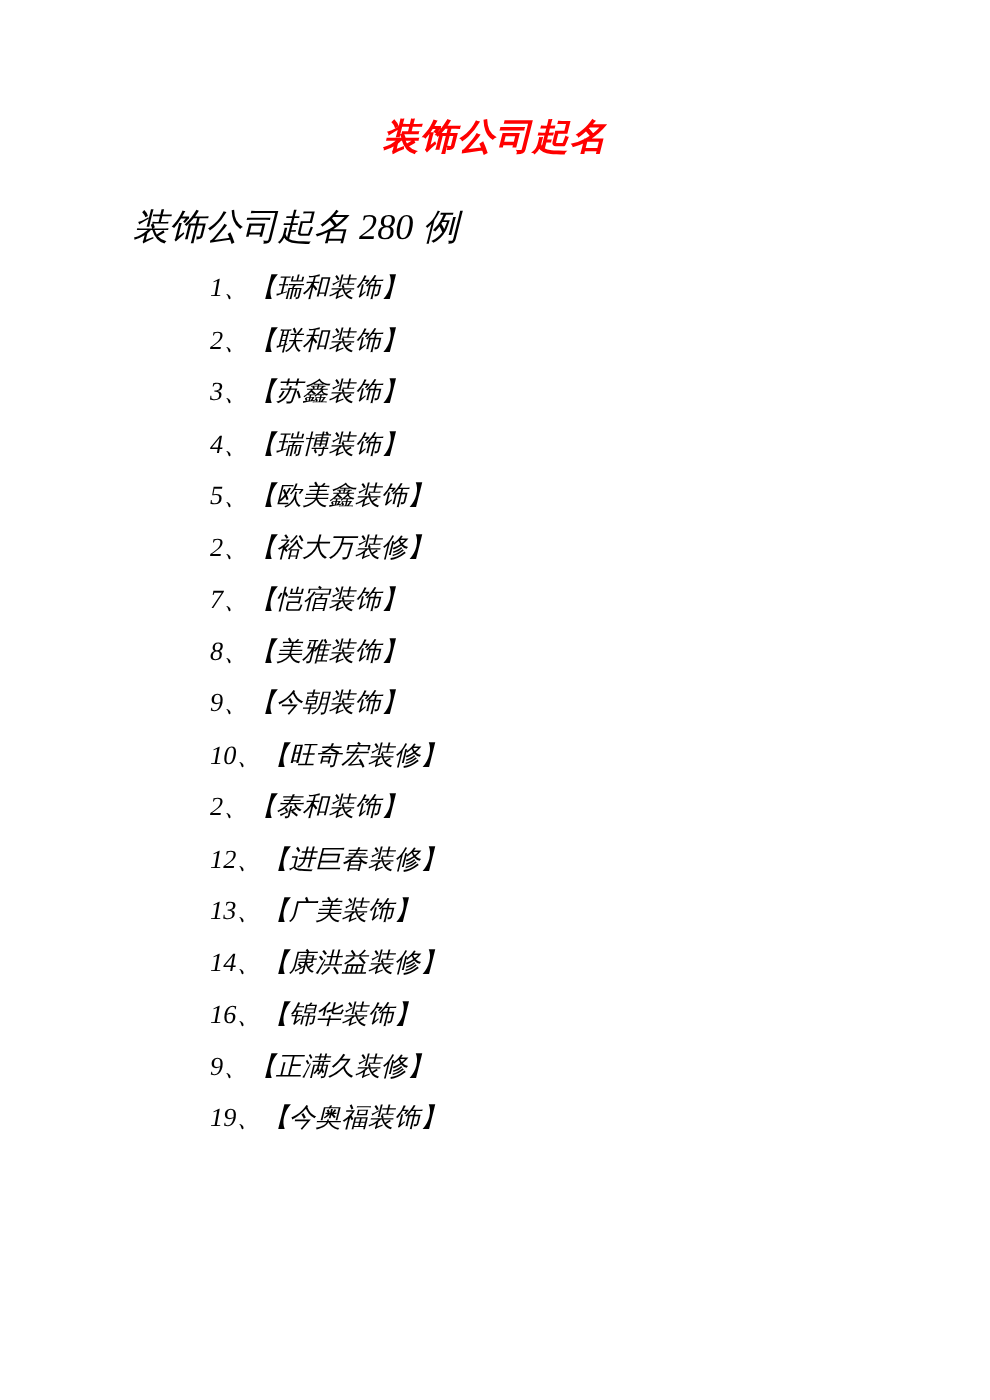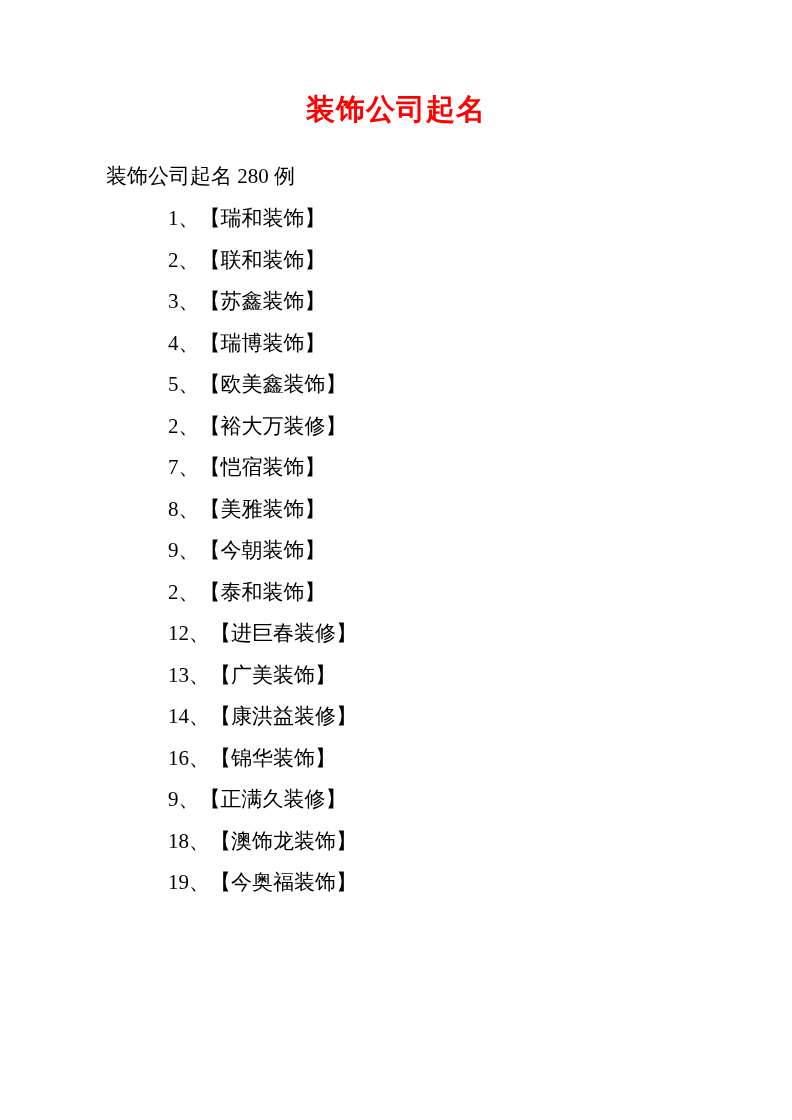--- a/index.html
+++ b/index.html
@@ -1,37 +1,38 @@
 <!DOCTYPE html>
 <html><head>
   <meta charset="utf-8">
   <style>
     * {
       margin: 0;
       padding: 0;
       box-sizing: border-box;
+      font-style: italic;
     }
     body {
       width: 792px;
       height: 1120px;
       background: #ffffff;
       font-family: "SimSun", "宋体", serif;
       color: #000000;
       padding: 90px 100px 60px 100px;
     }
     .title {
       text-align: center;
       font-size: 29px;
       color: #ff0000;
       font-weight: bold;
       margin-bottom: 32px;
       letter-spacing: 1px;
     }
     .subtitle {
-      font-size: 21px;
+      font-size: 29px;
       margin-bottom: 18px;
       margin-left: 6px;
     }
     .list {
       padding-left: 68px;
     }
     .list-item {
       font-size: 21px;
       line-height: 1.0;
       margin-bottom: 20.5px;
@@ -47,21 +48,21 @@
 <div class="list">
   <p class="list-item">1、【瑞和装饰】</p>
   <p class="list-item">2、【联和装饰】</p>
   <p class="list-item">3、【苏鑫装饰】</p>
   <p class="list-item">4、【瑞博装饰】</p>
   <p class="list-item">5、【欧美鑫装饰】</p>
   <p class="list-item">2、【裕大万装修】</p>
   <p class="list-item">7、【恺宿装饰】</p>
   <p class="list-item">8、【美雅装饰】</p>
   <p class="list-item">9、【今朝装饰】</p>
+  <p class="list-item">10、【旺奇宏装修】</p>
   <p class="list-item">2、【泰和装饰】</p>
   <p class="list-item">12、【进巨春装修】</p>
   <p class="list-item">13、【广美装饰】</p>
   <p class="list-item">14、【康洪益装修】</p>
   <p class="list-item">16、【锦华装饰】</p>
   <p class="list-item">9、【正满久装修】</p>
-  <p class="list-item">18、【澳饰龙装饰】</p>
   <p class="list-item">19、【今奥福装饰】</p>
 </div>
 
 </body></html>

